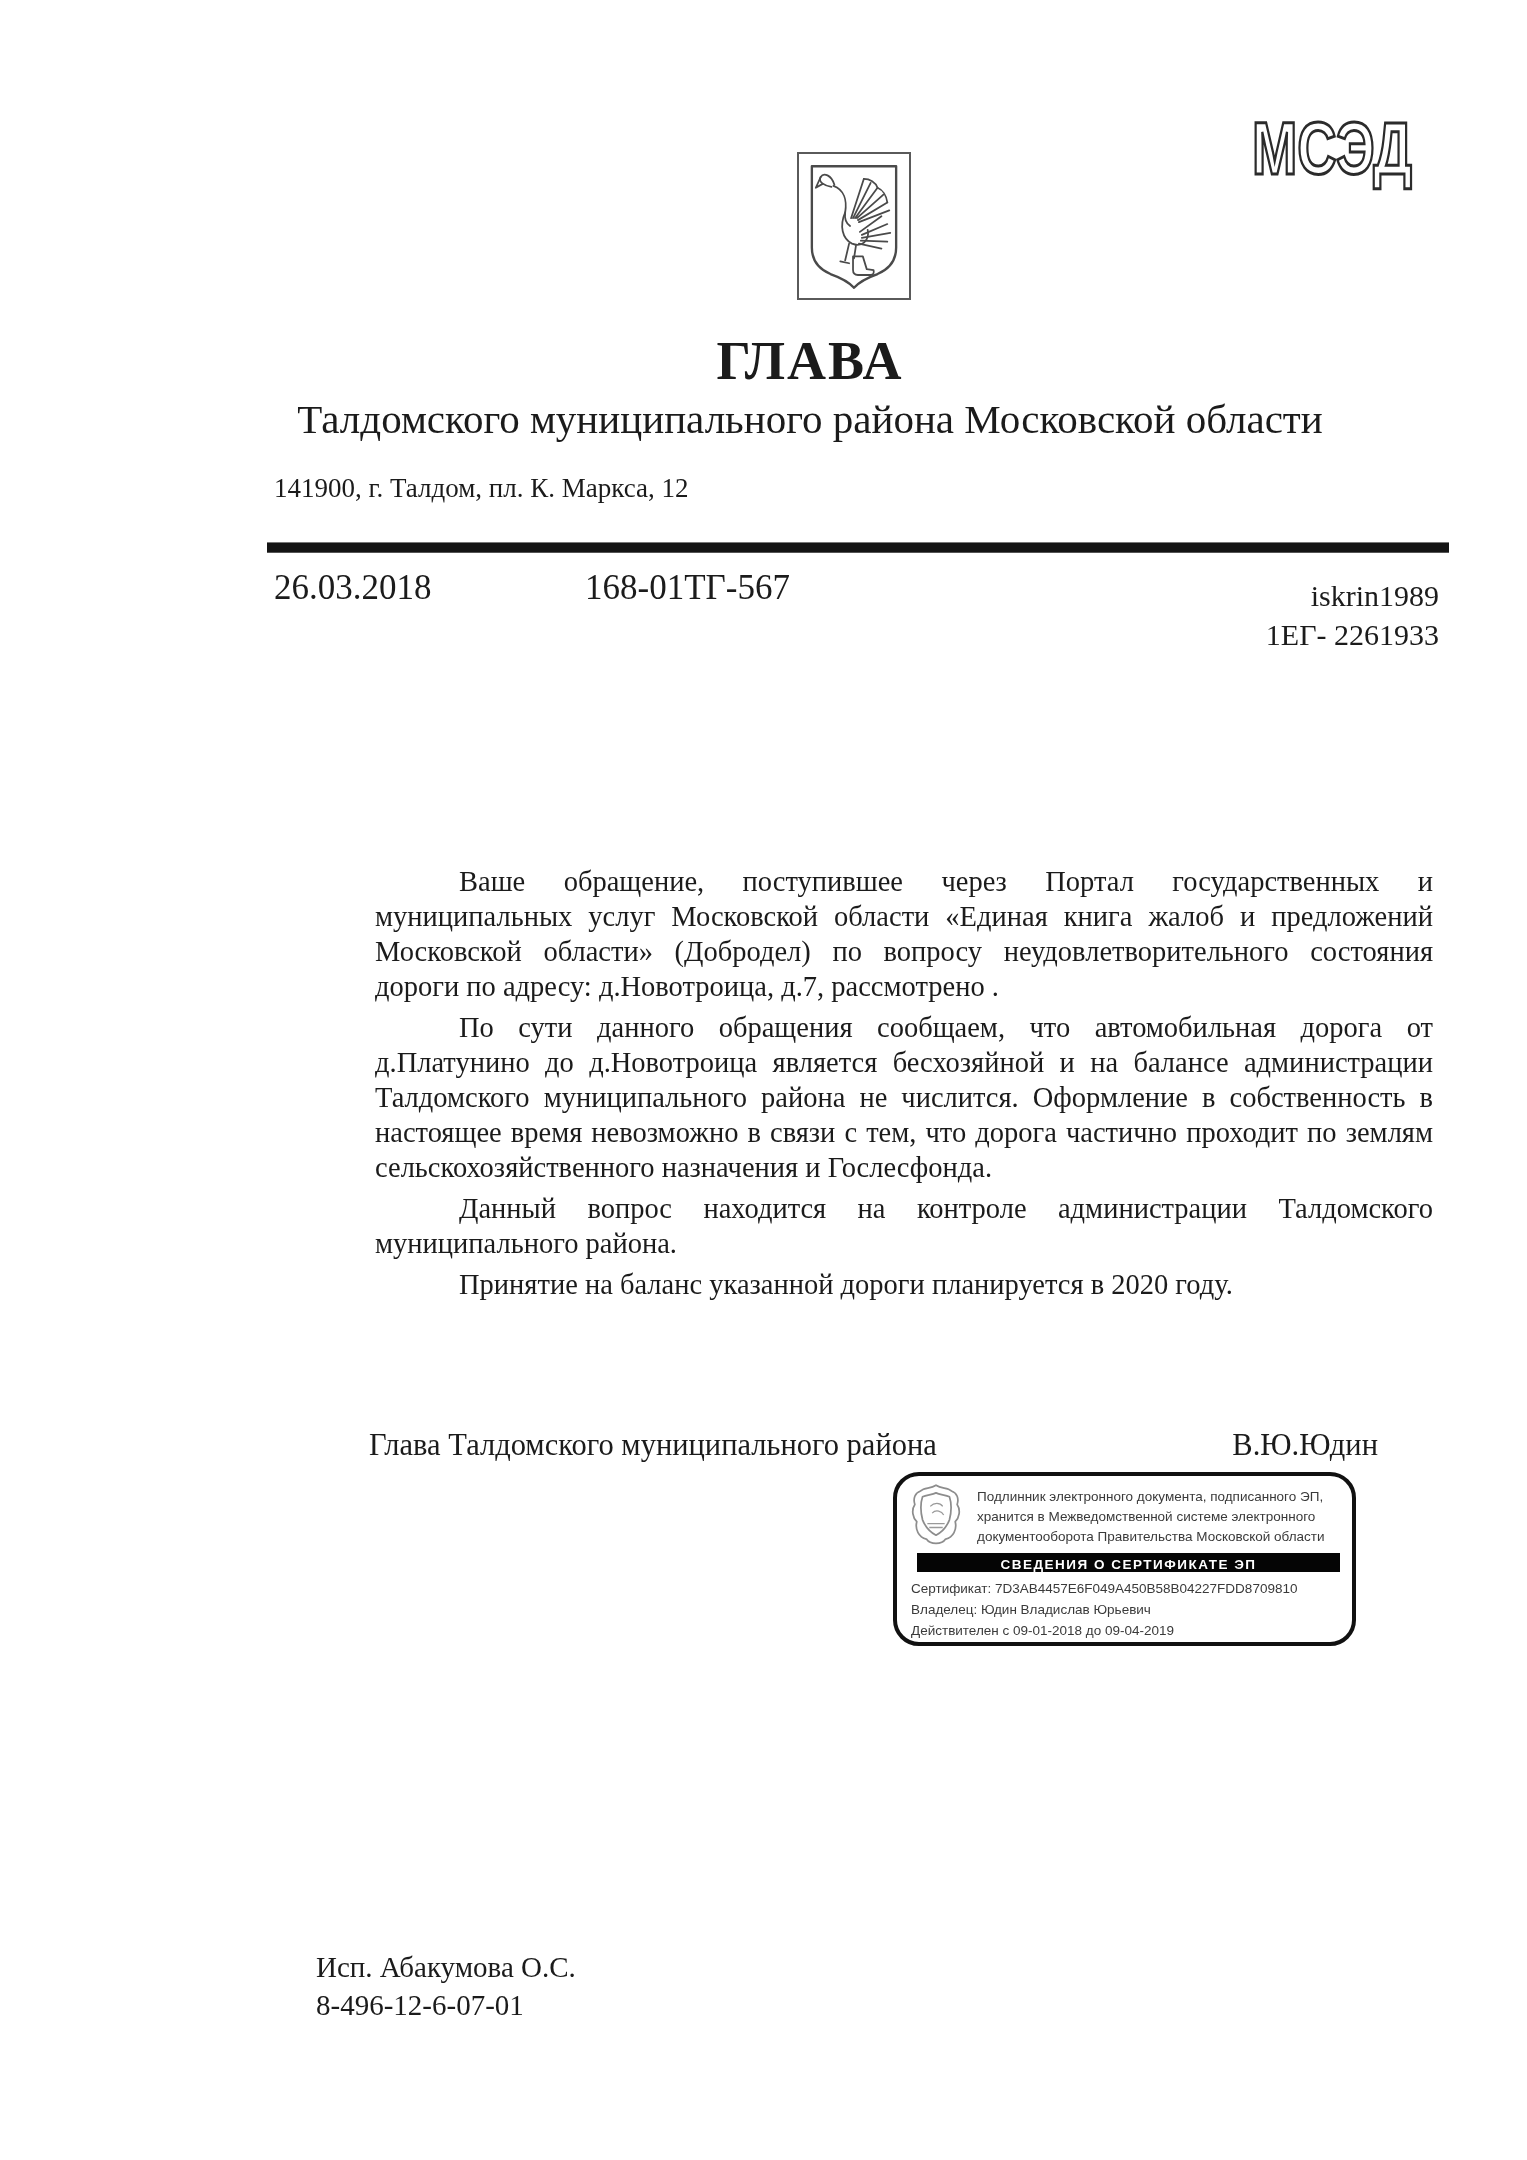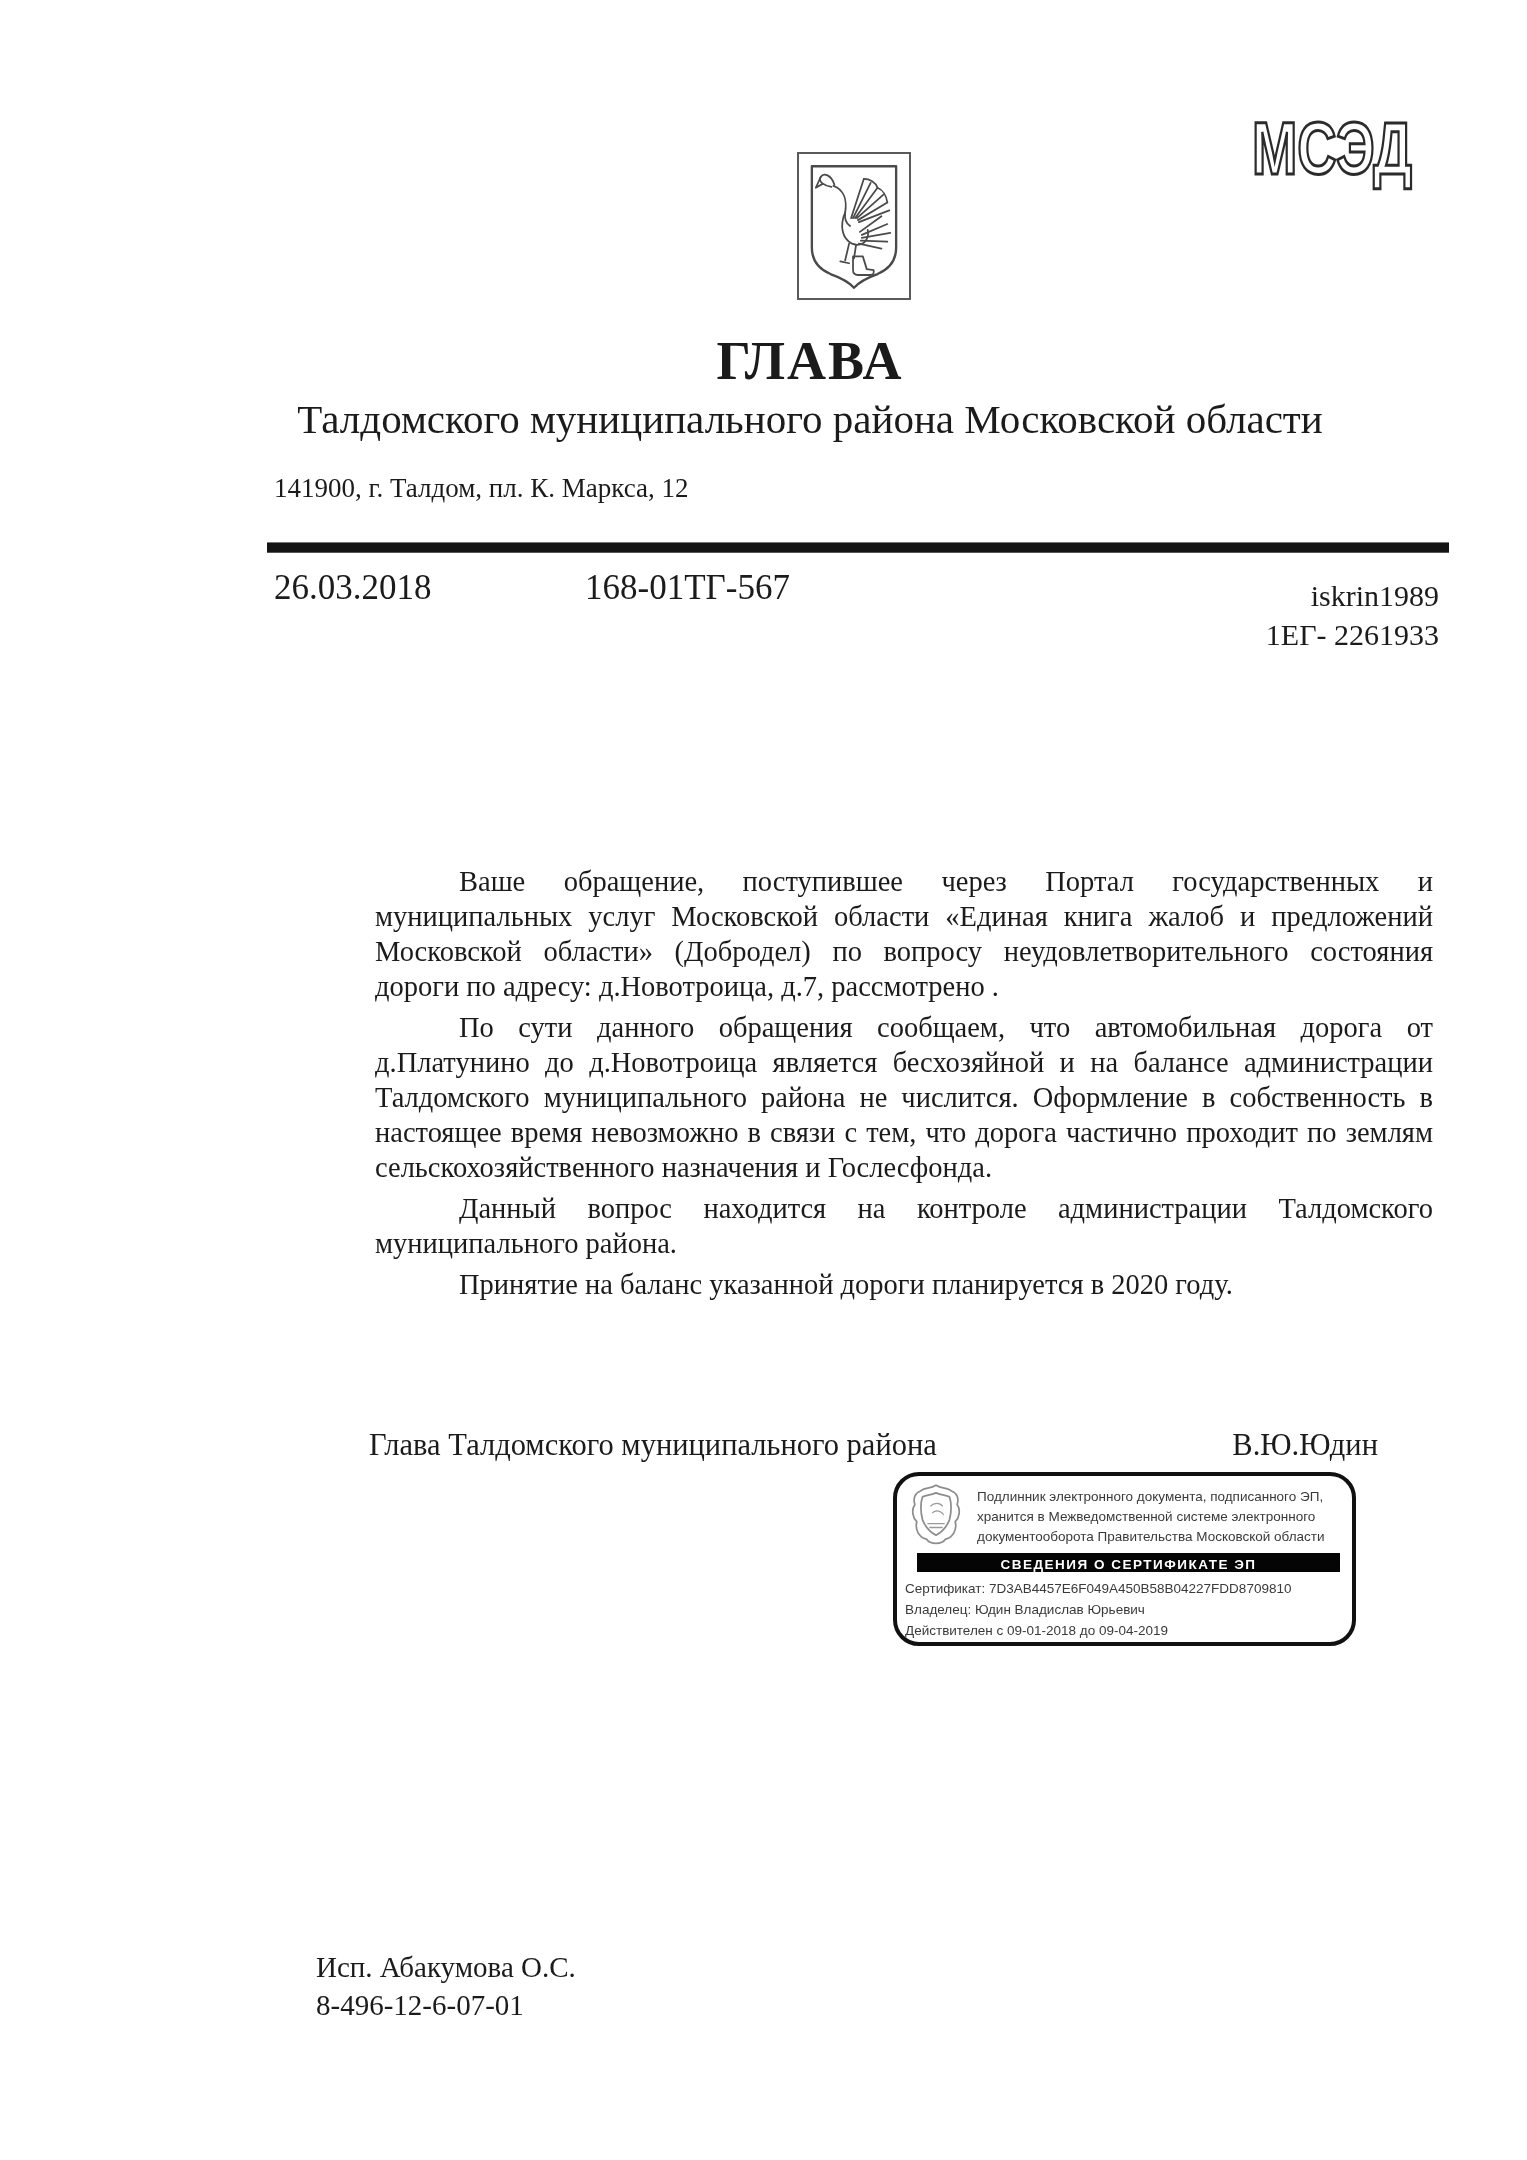--- a/index.html
+++ b/index.html
@@ -53,21 +53,21 @@
     overflow:hidden;background:#fff;
   }
   .stamp-top{display:flex;align-items:center;padding:7px 10px 0 14px;}
   .stamp-emblem{flex:0 0 auto;margin-right:16px;}
   .stamp-desc{font-size:13.5px;line-height:20px;padding-top:3px;width:352px;}
   .stamp-bar{
     margin:6px 12px 0 20px;background:#050505;color:#ffffff;
     font-size:13.5px;font-weight:bold;letter-spacing:1.5px;
     text-align:center;padding:4px 0 0 0;
   }
-  .stamp-lines{padding:6px 0 0 8px;font-size:13.5px;line-height:21px;white-space:nowrap;}
+  .stamp-lines{padding:6px 0 0 14px;font-size:13.5px;line-height:21px;white-space:nowrap;}
   
   .footer{position:absolute;left:316px;top:1948px;font-size:29px;line-height:38px;}
 </style>
 </head>
 <body>
 
 <div class="page">
 
   <svg class="msed" viewBox="0 0 176 84">
     <text x="4" y="66" font-family="Liberation Sans, sans-serif" font-size="74" font-weight="bold" fill="#ffffff" stroke="#2b2b2b" stroke-width="3" textLength="160" lengthAdjust="spacingAndGlyphs">МСЭД</text>

